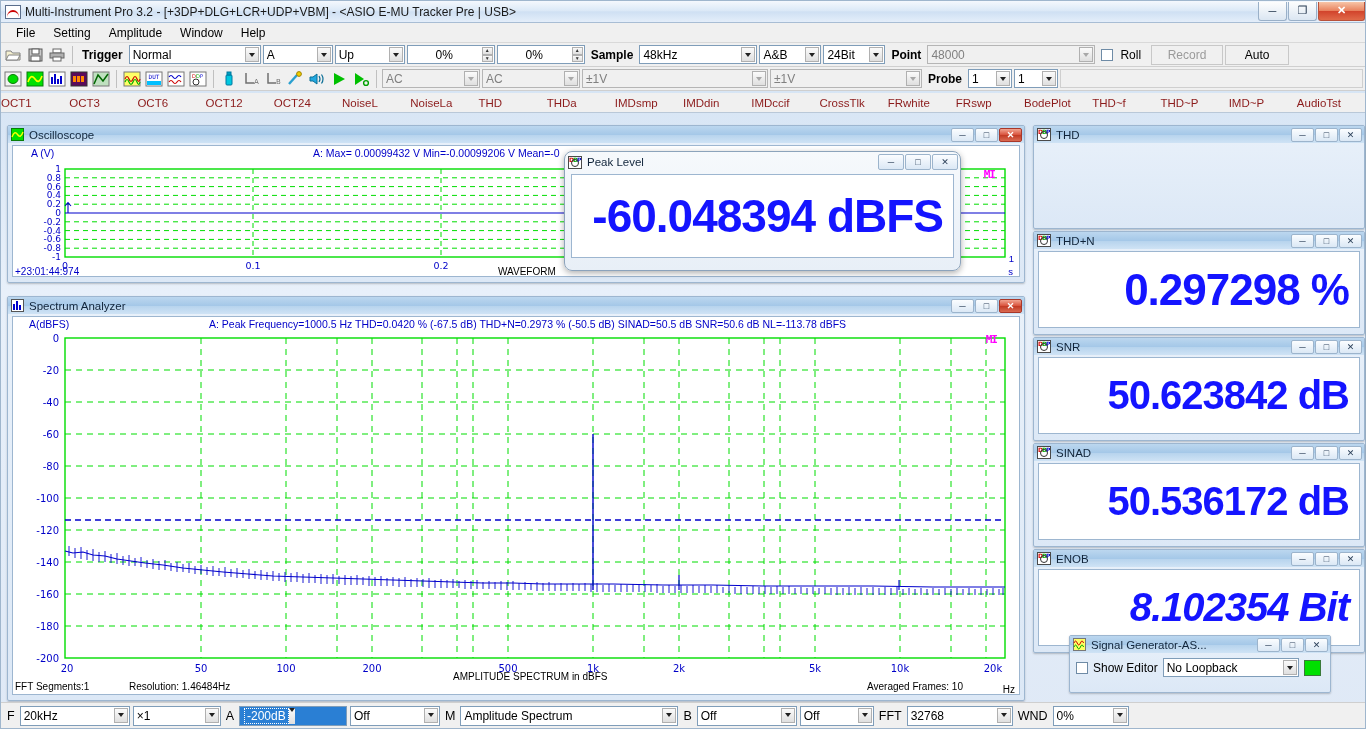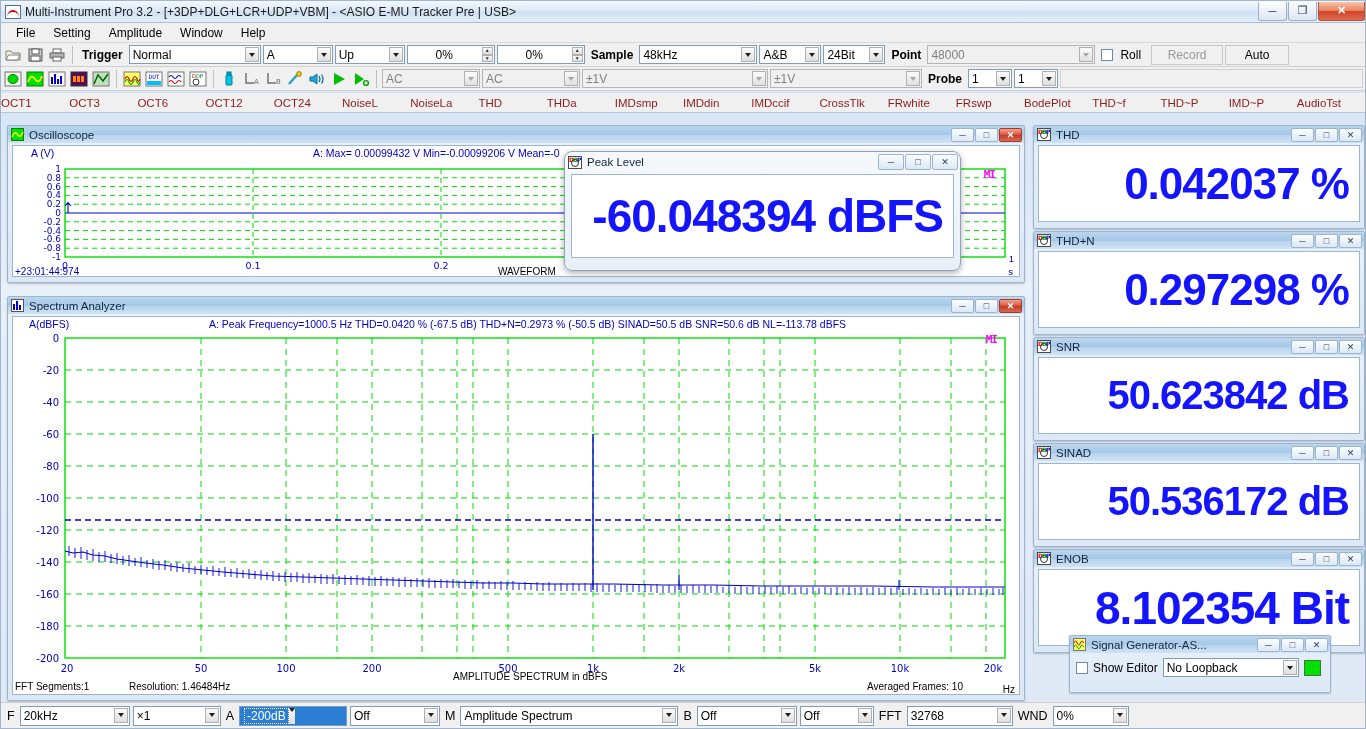--- a/index.html
+++ b/index.html
@@ -876,21 +876,20 @@
           <span class="d2">D</span>
           <span class="d3">P</span>
         </span>
       <span class="wtext">THD</span>
       <span class="wbtns">
         <span class="wbtn">─</span>
         <span class="wbtn">□</span>
         <span class="wbtn">✕</span>
       </span>
     </div>
-    <div class="meter-val" style="font-size:44px;">0.042037 %</div>
   </div>
 
   <div class="winframe meterwin" style="top:230px; height:104px;">
     <div class="win-title">
       <span class="ddp-icon">
           <span class="d1">D</span>
           <span class="d2">D</span>
           <span class="d3">P</span>
         </span>
       <span class="wtext">THD+N</span>
@@ -944,21 +943,21 @@
           <span class="d2">D</span>
           <span class="d3">P</span>
         </span>
       <span class="wtext">ENOB</span>
       <span class="wbtns">
         <span class="wbtn">─</span>
         <span class="wbtn">□</span>
         <span class="wbtn">✕</span>
       </span>
     </div>
-    <div class="meter-val" style="font-size:46px;">8.102354 Bit</div>
+    <div class="meter-val" style="font-size:40px;font-style:italic;">8.102354 Bit</div>
   </div>
 
   <div class="winframe siggen">
     <div class="win-title">
       <span class="wicon">
         <svg width="13" height="13" viewBox="0 0 13 13">
             <rect x="0.5" y="0.5" width="12" height="12" fill="#ffff66" stroke="#777"></rect>
             <path d="M1 5 q1.6-4 3.2 0 t3.2 0 t3.2 0" fill="none" stroke="#cc0000" stroke-width="1"></path>
             <path d="M1 9 q1.6-4 3.2 0 t3.2 0 t3.2 0" fill="none" stroke="#00aa00" stroke-width="1"></path>
           </svg>

